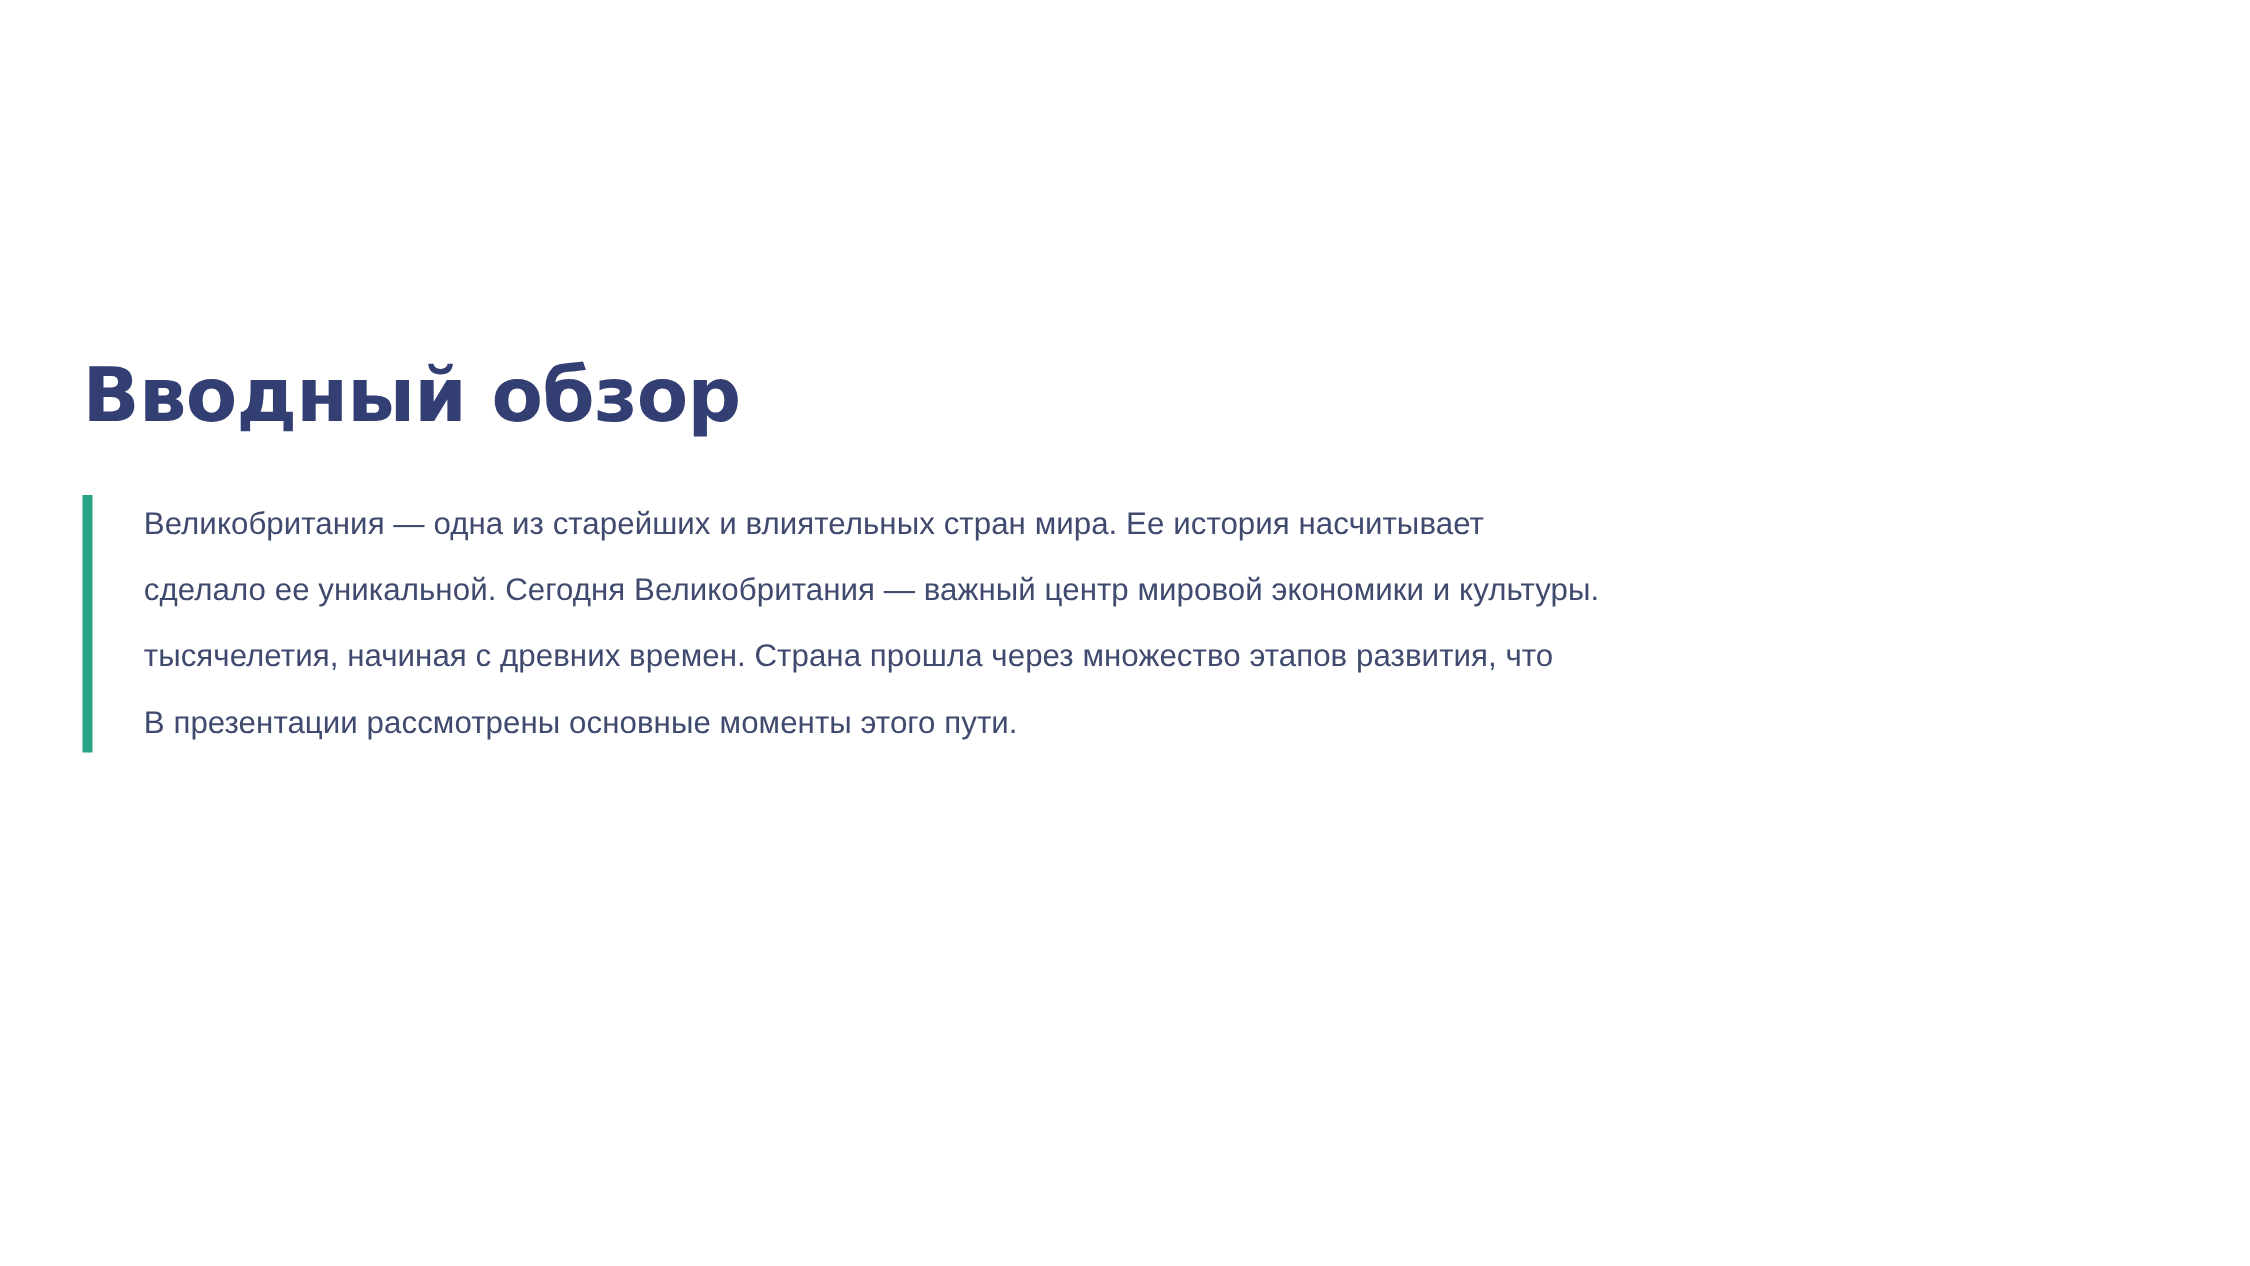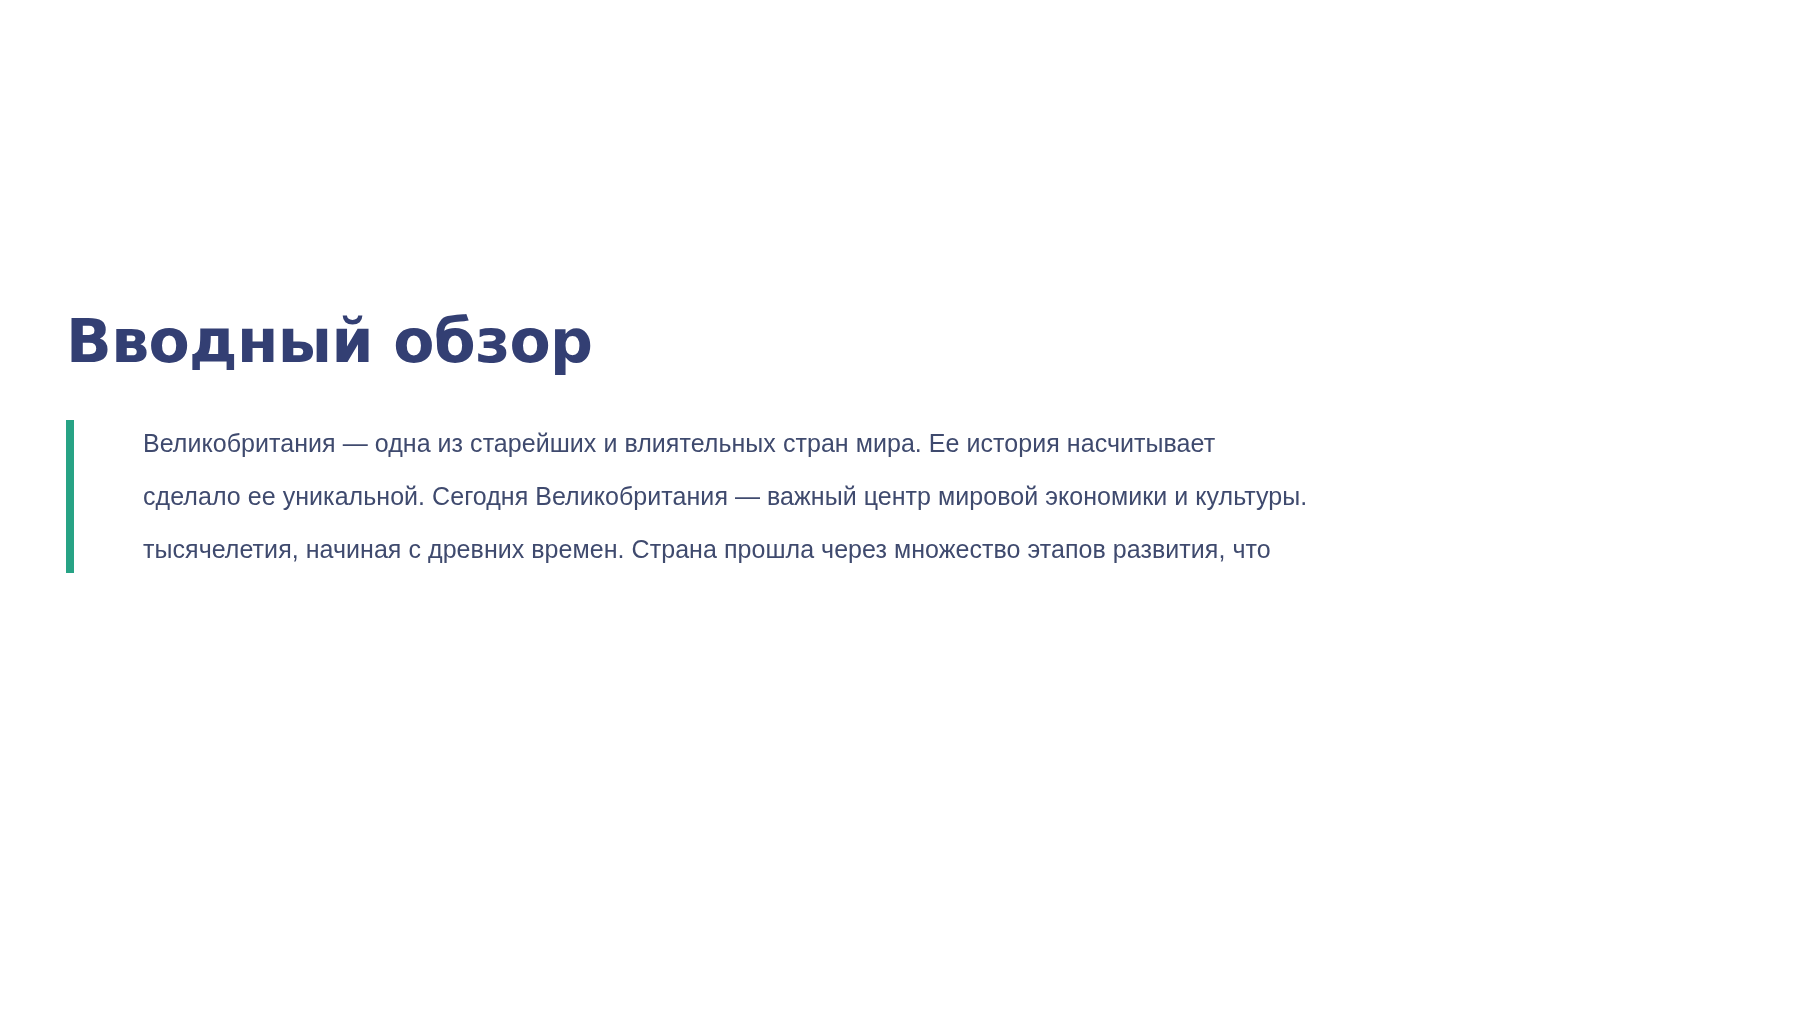--- a/index.html
+++ b/index.html
@@ -31,41 +31,41 @@
     position: absolute;
     inset: 0;
     background:
       radial-gradient(120% 100% at 50% 45%, #ffffff 0%, #ffffff 72%, #fdfdfe 100%);
     pointer-events: none;
   }
 
   .content {
     position: absolute;
     left: 66px;
-    top: 308px;
+    top: 284px;
     width: 1660px;
   }
 
   
   .slide-title {
     margin: 0;
     font-family: "DejaVu Sans", "Liberation Sans", sans-serif;
     font-size: 60px;
     line-height: 1.12;
     font-weight: 700;
     letter-spacing: -0.6px;
     color: #333f73;
     white-space: nowrap;
   }
 
   
   .body-block {
     position: relative;
     margin-top: 42px;
-    padding-left: 77px;
+    padding-left: 49px;
     max-width: 1420px;
   }
 
   .accent-bar {
     position: absolute;
     left: 0;
     top: 3px;
     bottom: 3px;
     width: 8px;
     background: #27a385;
@@ -99,19 +99,20 @@
     <h1 class="slide-title" style="color: rgb(51, 63, 115);">Вводный обзор</h1>
 
     <div class="body-block">
 
       <span class="accent-bar" style="background: rgb(39, 163, 133);"></span>
 
       <p class="body-text" style="color: rgb(63, 74, 110);">
         <span class="line">Великобритания — одна из старейших и влиятельных стран мира. Ее история насчитывает</span>
         <span class="line">сделало ее уникальной. Сегодня Великобритания — важный центр мировой экономики и культуры.</span>
         <span class="line">тысячелетия, начиная с древних времен. Страна прошла через множество этапов развития, что</span>
+        <span class="line">В презентации рассмотрены основные моменты этого пути.</span>
       </p>
 
     </div>
 
   </div>
 
 </div>
 
 </body></html>

